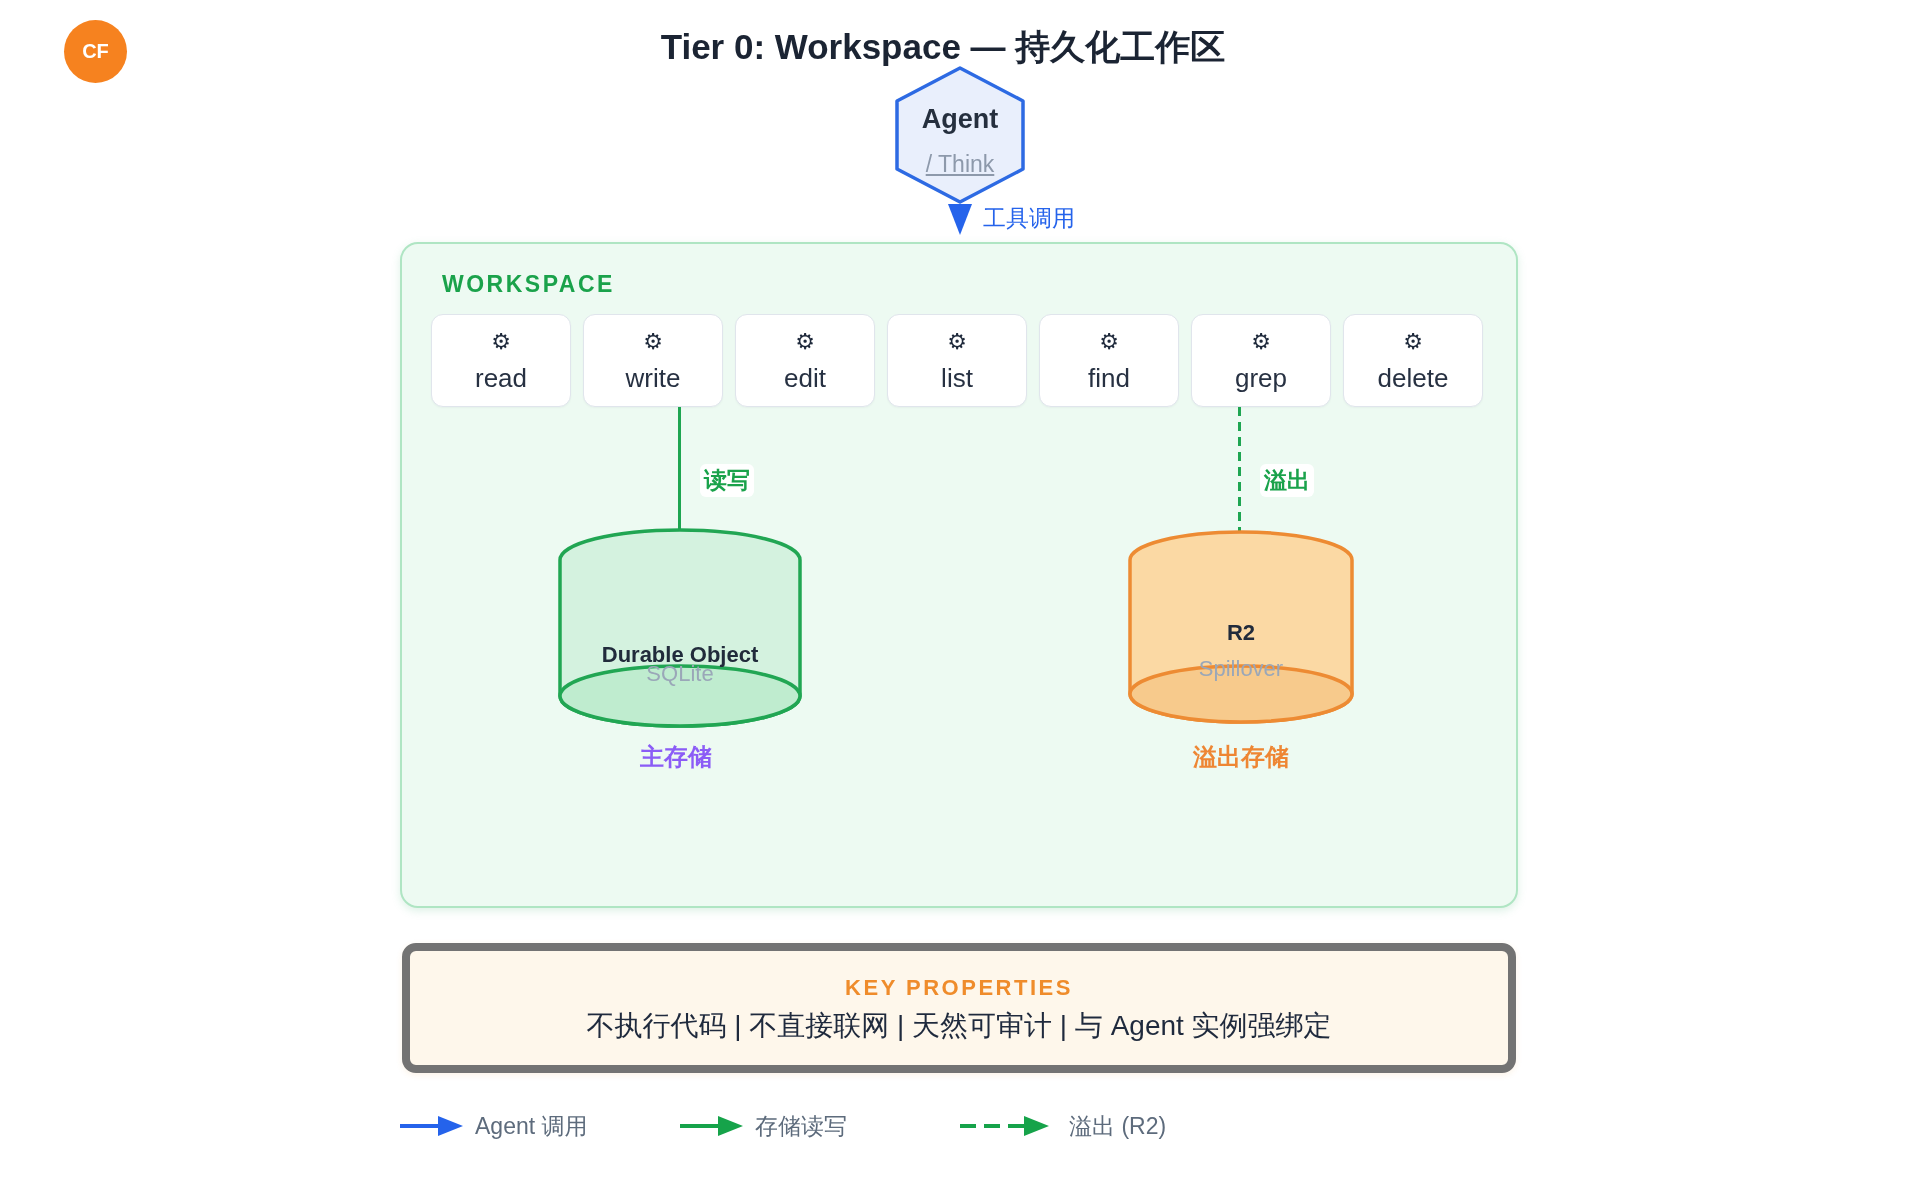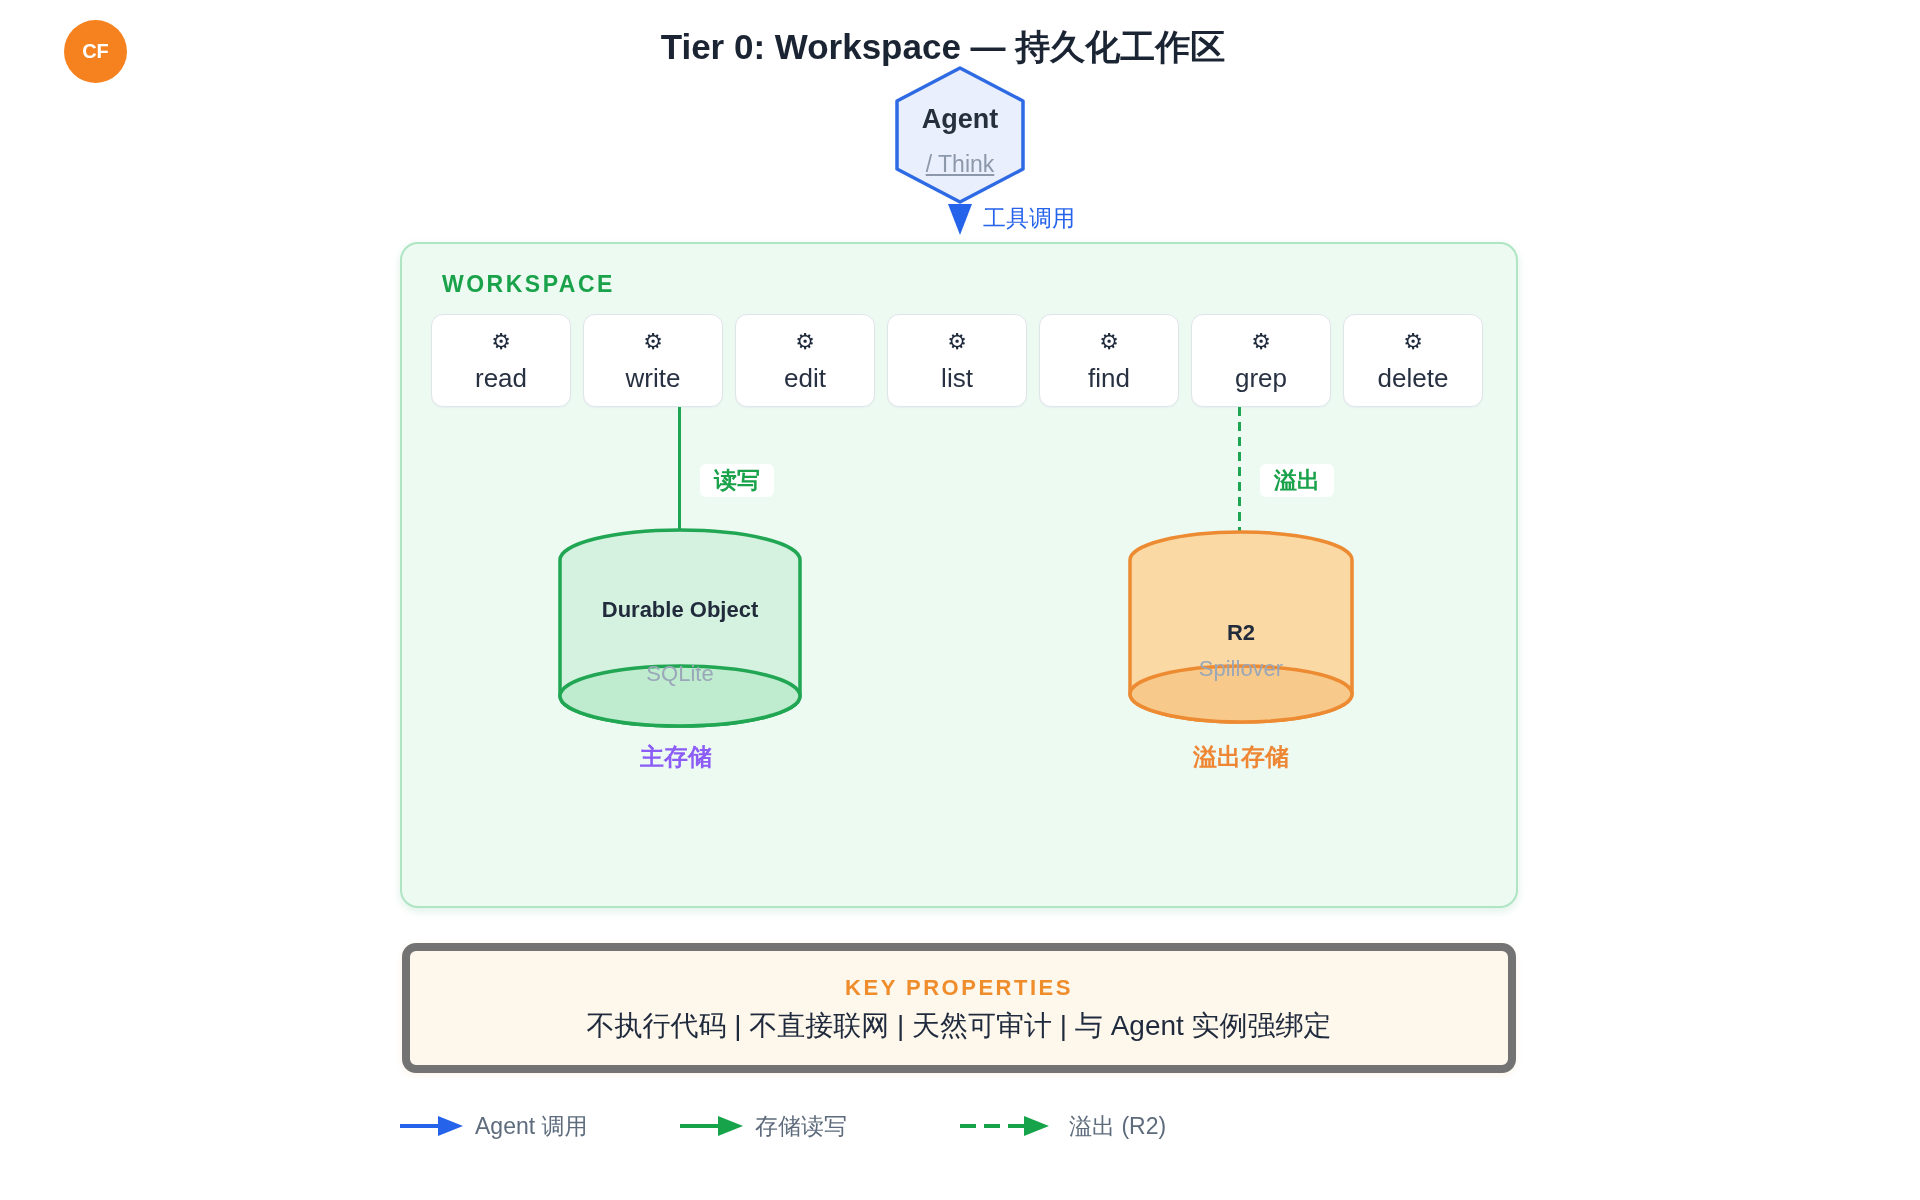--- a/index.html
+++ b/index.html
@@ -23,21 +23,21 @@
   .panel { position:absolute; left:400px; top:242px; width:1118px; height:666px; background:#edfaf2; border:2px solid #afe5c3; border-radius:18px; box-shadow:0 3px 8px rgba(100,190,140,0.22); }
   .ws-label { position:absolute; left:442px; top:271px; font-size:23px; font-weight:bold; letter-spacing:2.5px; color:#1aa24b; }
   .tools { position:absolute; left:431px; top:314px; display:flex; gap:12px; }
   .tool { width:140px; height:93px; background:#ffffff; border:1.5px solid #e0e5ec; border-radius:12px; display:flex; flex-direction:column; align-items:center; padding-top:16px; box-shadow:0 1px 2px rgba(15,23,42,0.04); }
   .gear { font-size:22px; line-height:22px; color:#1e293b; }
   .tool-label { font-size:26px; line-height:26px; margin-top:12px; color:#273142; }
 
   
   .conn-solid { position:absolute; left:678px; top:407px; width:3px; height:123px; background:#1ea551; }
   .conn-dashed { position:absolute; left:1238px; top:407px; width:3px; height:125px; background:repeating-linear-gradient(to bottom,#1ea551 0 9px, transparent 9px 15px); }
-  .edge-label { position:absolute; background:#ffffff; color:#1aa24b; font-size:23px; font-weight:600; padding:4px 14px; border-radius:6px; line-height:25px; }
+  .edge-label { position:absolute; background:#ffffff; color:#1aa24b; font-size:23px; font-weight:600; padding:4px 4px; border-radius:6px; line-height:25px; }
   .edge-label.rw { left:700px; top:464px; }
   .edge-label.spill { left:1260px; top:464px; }
 
   
   .cyl { position:absolute; }
   .cyl-text { position:absolute; text-align:center; }
   .cyl-title { font-size:22px; font-weight:bold; color:#212b3b; }
   .cyl-sub { font-size:22px; color:#9aa7b8; }
   .caption { position:absolute; text-align:center; font-size:24px; font-weight:bold; }
   .caption.green { left:554px; top:741px; width:244px; color:#8b5cf6; }
@@ -112,21 +112,21 @@
 
   <div class="conn-solid"></div>
   <div class="conn-dashed"></div>
   <div class="edge-label rw">读写</div>
   <div class="edge-label spill">溢出</div>
 
   <svg class="cyl" style="left:558px; top:528px;" width="244" height="202" viewBox="0 0 244 202">
     <path d="M2,32 A120,30 0 0 1 242,32 L242,168 A120,30 0 0 1 2,168 Z" fill="#d4f2df" stroke="#21a653" stroke-width="3.5"></path>
     <ellipse cx="122" cy="168" rx="120" ry="30" fill="#bfeccf" stroke="#21a653" stroke-width="3.5"></ellipse>
   </svg>
-  <div class="cyl-text" style="left:558px; top:597px; width:244px;"><span class="cyl-title">Durable Object</span></div>
+  <div class="cyl-text" style="left:558px; top:642px; width:244px;"><span class="cyl-title">Durable Object</span></div>
   <div class="cyl-text" style="left:558px; top:661px; width:244px;"><span class="cyl-sub">SQLite</span></div>
   <div class="caption green">主存储</div>
 
   <svg class="cyl" style="left:1128px; top:530px;" width="226" height="196" viewBox="0 0 226 196">
     <path d="M2,30 A111,28 0 0 1 224,30 L224,164 A111,28 0 0 1 2,164 Z" fill="#fbd9a4" stroke="#ed8b33" stroke-width="3.5"></path>
     <ellipse cx="113" cy="164" rx="111" ry="28" fill="#f7ca8c" stroke="#ed8b33" stroke-width="3.5"></ellipse>
   </svg>
   <div class="cyl-text" style="left:1128px; top:620px; width:226px;"><span class="cyl-title">R2</span></div>
   <div class="cyl-text" style="left:1128px; top:656px; width:226px;"><span class="cyl-sub">Spillover</span></div>
   <div class="caption orange">溢出存储</div>

